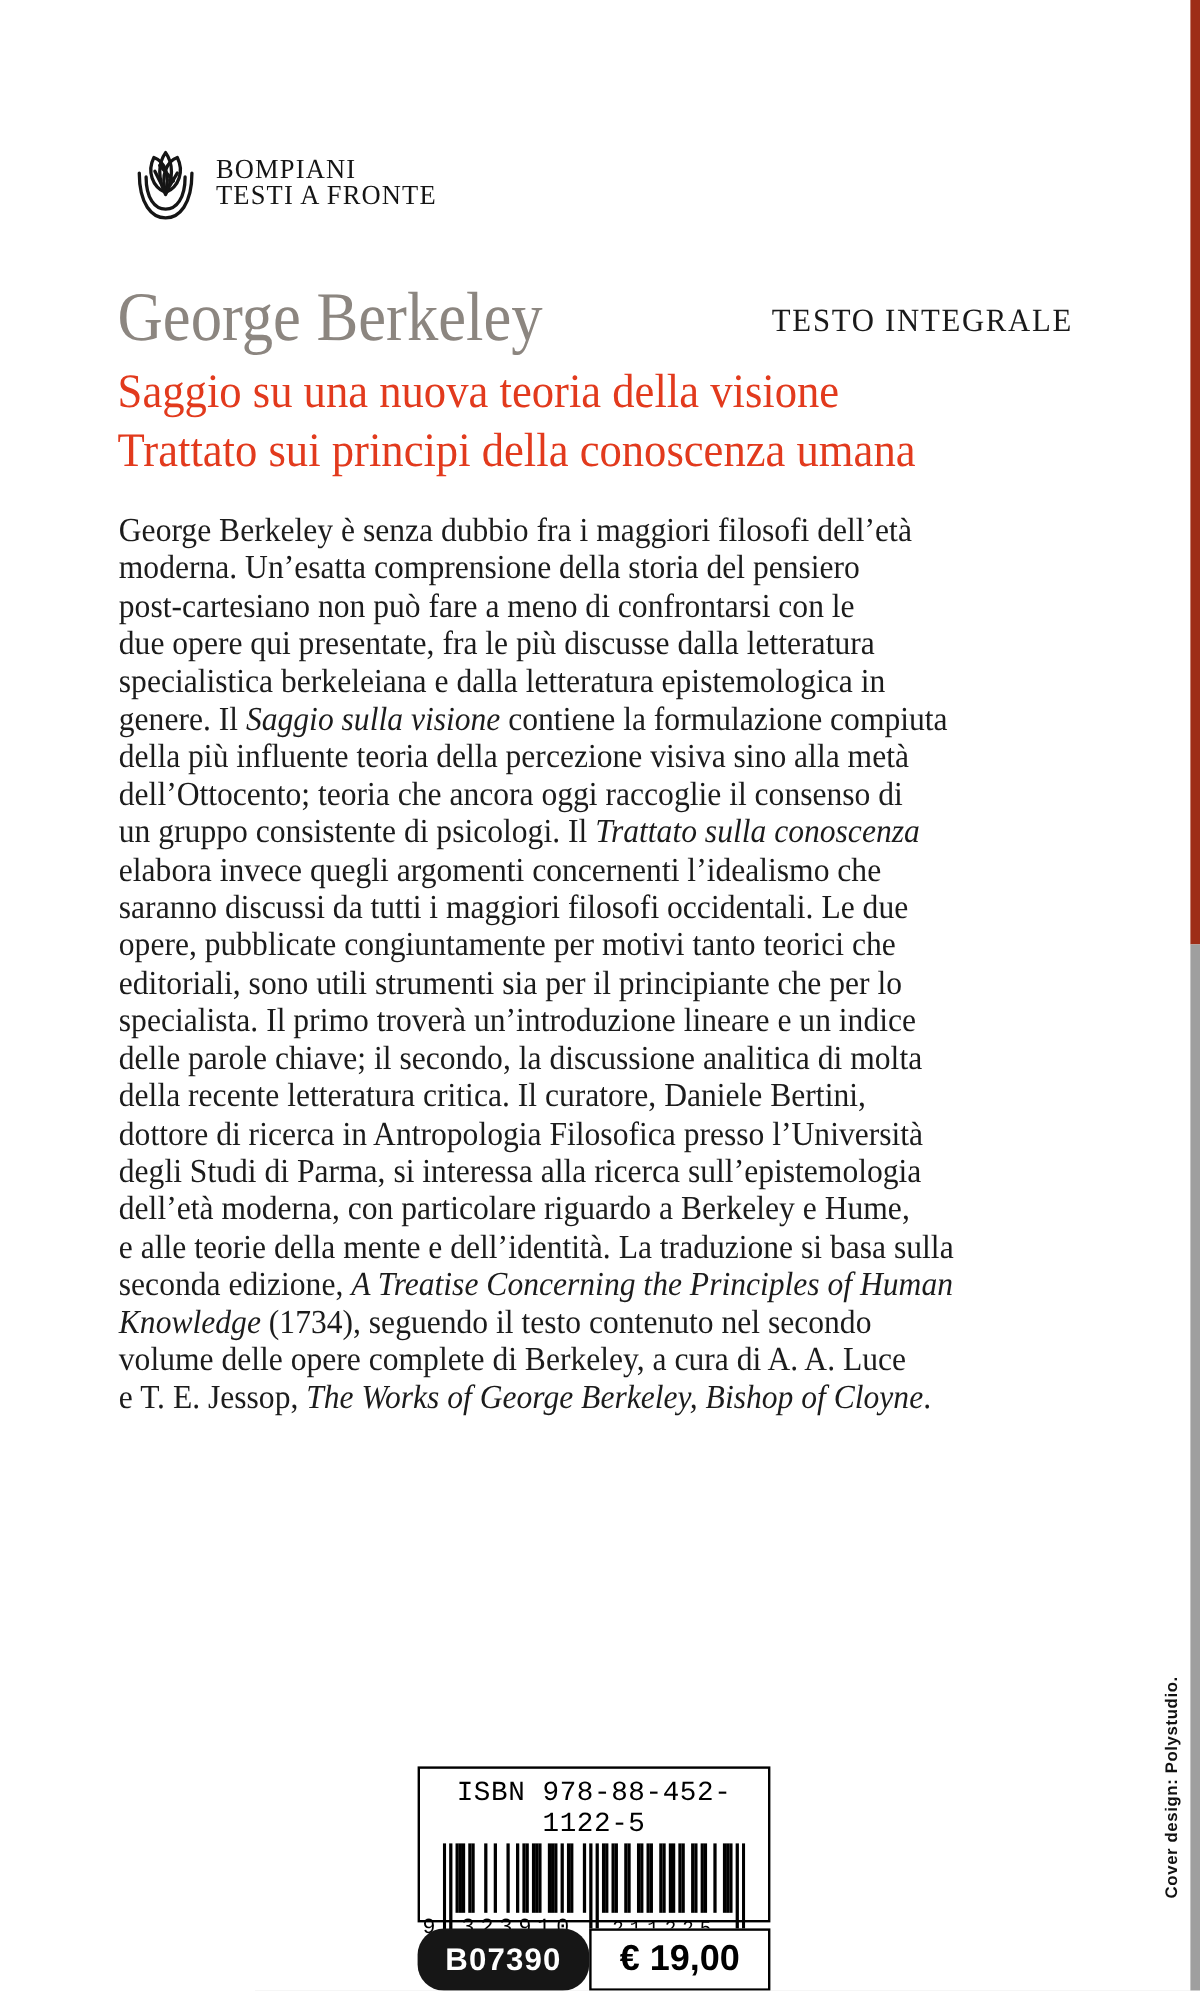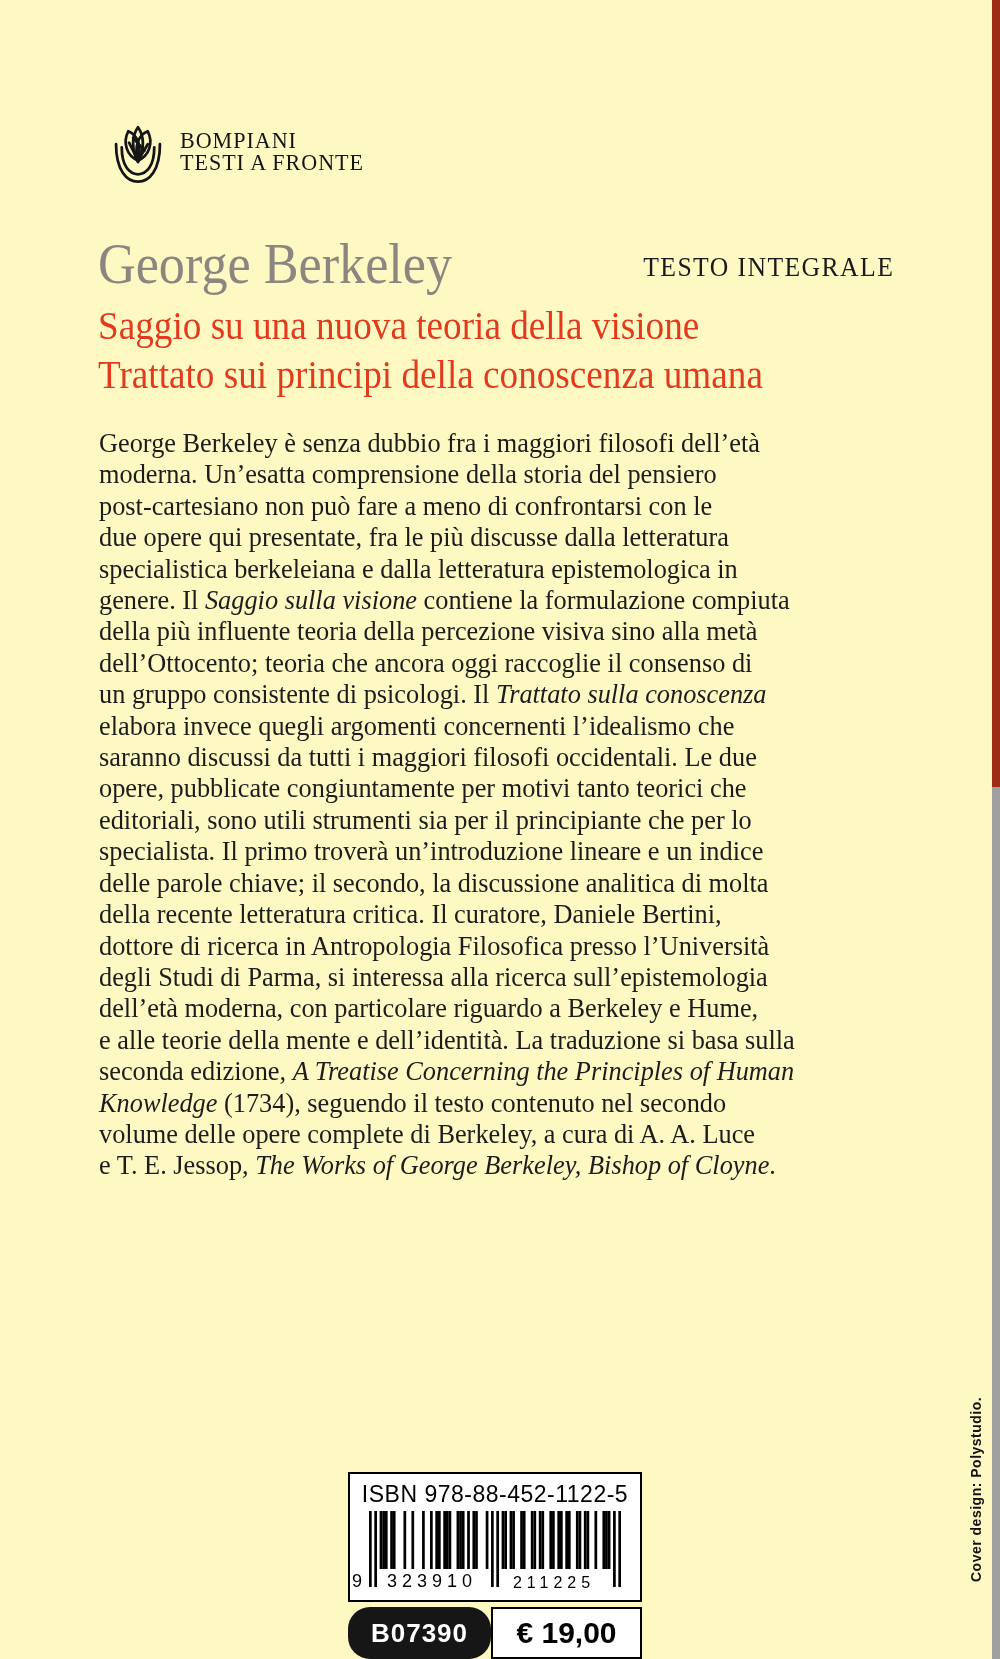--- a/index.html
+++ b/index.html
@@ -7,21 +7,21 @@
     --spine-red:#9e2d17;
     --spine-gray:#9f9f9f;
     --author-gray:#8c8680;
     --text:#1c1c1c;
   }
   *{margin:0;padding:0;box-sizing:border-box;}
   html,body{background:#e8e8e8;}
   .cover{
     position:relative;
     width:1000px;height:1659px;
-    background:#fef9c3;
+    background:#ffffff;
     overflow:hidden;
     font-family:"Liberation Serif", serif;
     color:var(--text);
   }
   
   .stripe-red{position:absolute;right:0;top:0;width:8px;height:787px;background:var(--spine-red);}
   .stripe-gray{position:absolute;right:0;top:787px;width:8px;height:872px;background:var(--spine-gray);}
 
   
   .logo-row{position:absolute;left:112px;top:122px;display:flex;align-items:flex-start;gap:16px;}
@@ -67,21 +67,21 @@
     transform:scaleX(0.94);transform-origin:left top;
     white-space:nowrap;
   }
   .blurb .line{display:block;}
   .blurb .it{font-style:italic;}
 
   
   .isbn-box{
     position:absolute;left:348px;top:1472px;width:294px;height:130px;
     background:#fff;border:2px solid #000;
-    font-family:Liberation Sans, sans-serif;
+    font-family:Liberation Mono, monospace;
     text-align:center;
   }
   .isbn-label{font-size:23px;letter-spacing:0.5px;margin-top:7px;color:#000;}
   .barcode-wrap{position:relative;width:252px;height:78px;margin:3px auto 0;}
   .barcode-wrap svg{position:absolute;left:0;top:0;}
   .barcode-wrap svg rect{fill:#000;}
   .bc-digit-first{position:absolute;left:-17px;bottom:-3px;font-size:18px;color:#000;}
   .bc-digits-left{position:absolute;left:10px;width:106px;bottom:-3px;font-size:18px;letter-spacing:5px;text-align:center;color:#000;}
   .bc-digits-right{position:absolute;left:132px;width:106px;bottom:-3px;font-size:16px;letter-spacing:5px;text-align:center;color:#000;}
 

